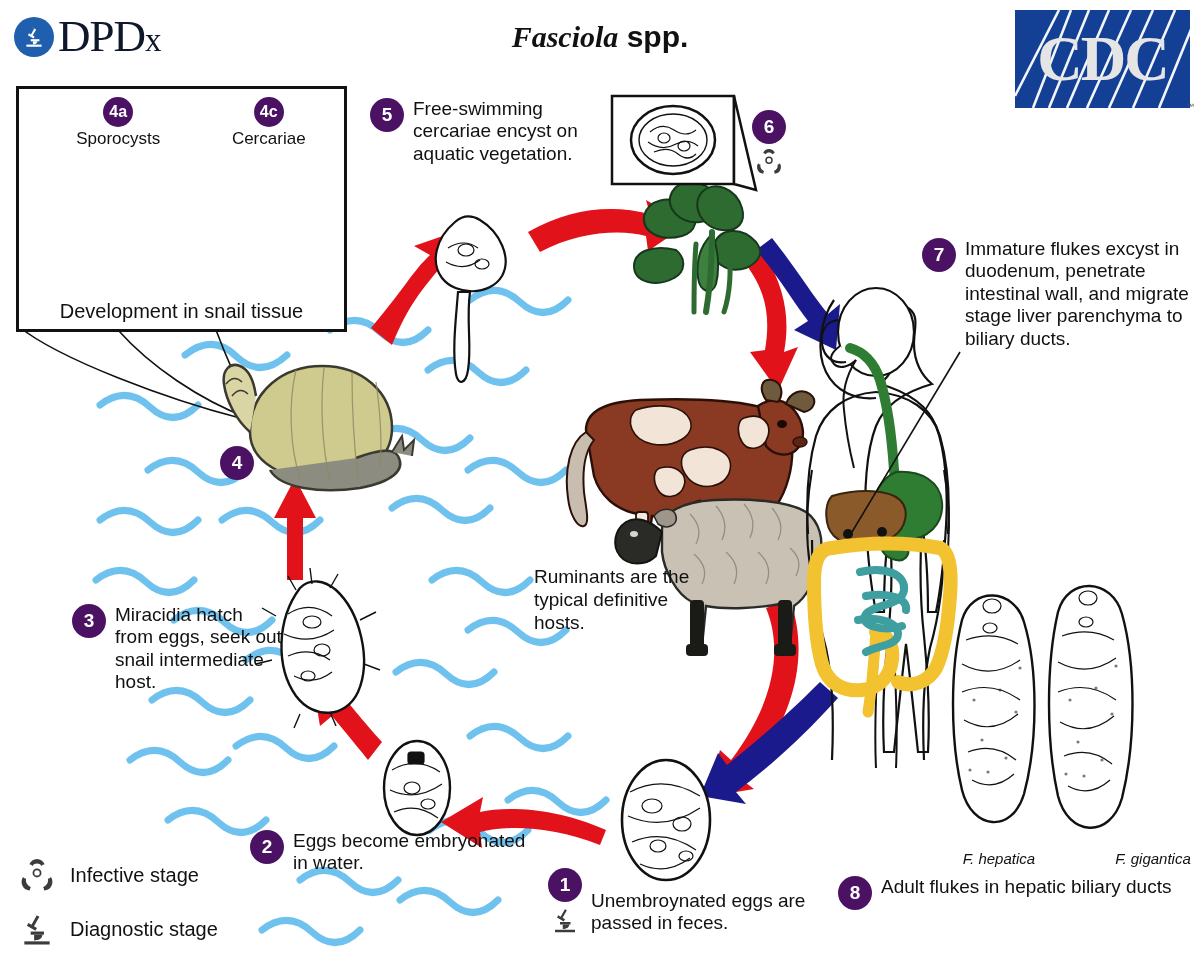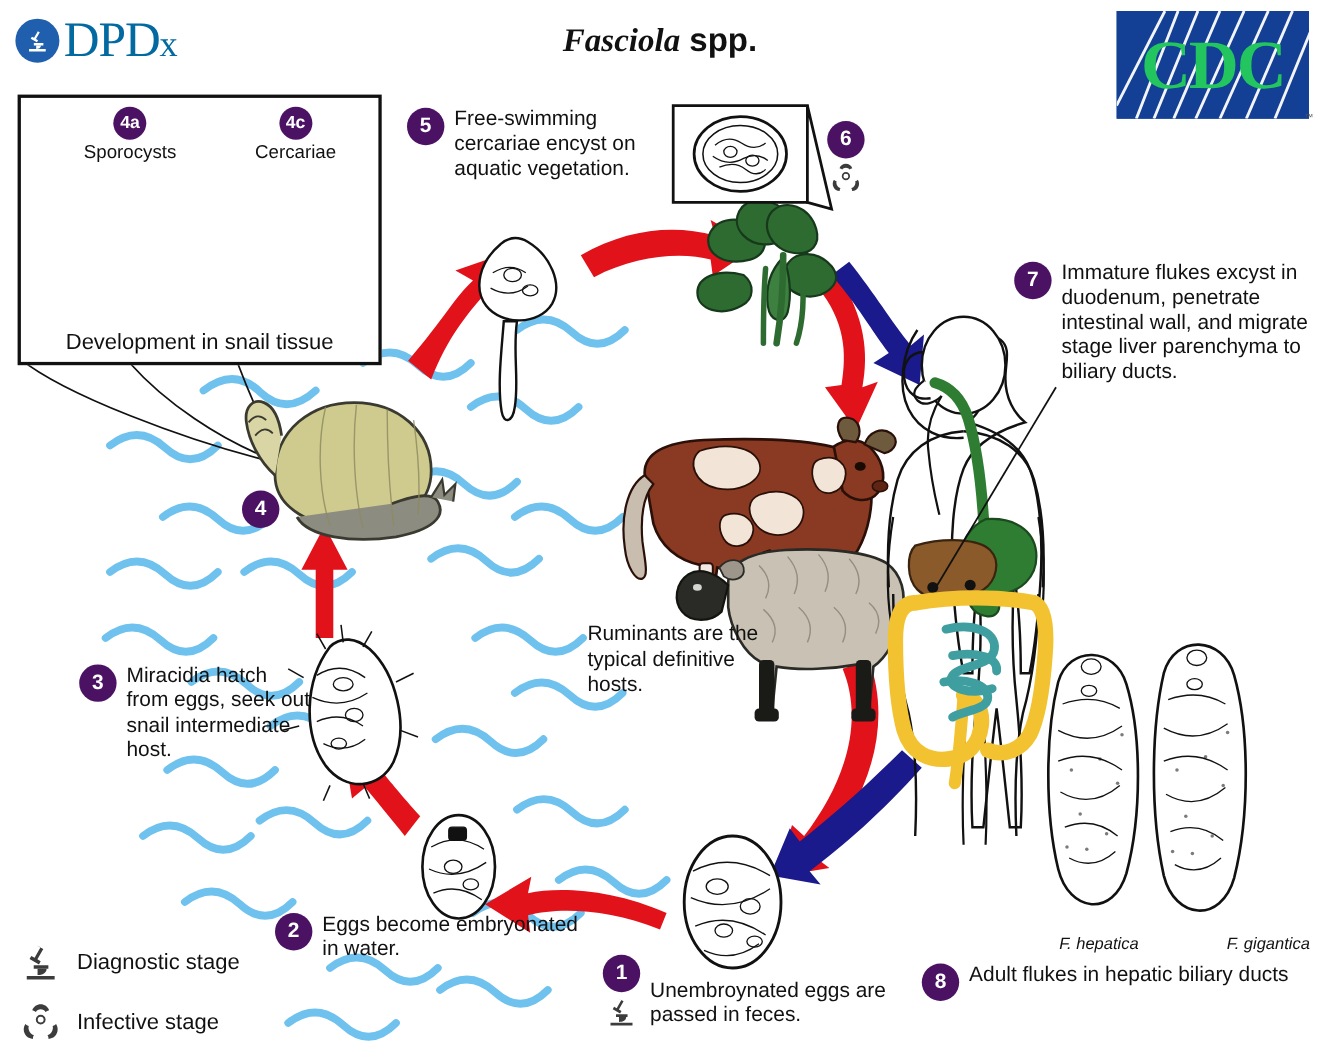--- a/index.html
+++ b/index.html
@@ -5,32 +5,32 @@
   html,body{margin:0;padding:0;background:#fff;}
   body{width:1200px;height:966px;position:relative;overflow:hidden;
        font-family:"Liberation Sans","DejaVu Sans",sans-serif;color:#111;}
   .abs{position:absolute;}
 
   
   #dpdx-logo{left:14px;top:14px;display:flex;align-items:center;gap:4px;}
   #dpdx-logo .scope-disc{width:40px;height:40px;border-radius:50%;background:#1F5FAD;
       display:flex;align-items:center;justify-content:center;}
   #dpdx-logo .wordmark{font-family:"Liberation Serif","DejaVu Serif",serif;
-      font-size:45px;color:#0369a1;letter-spacing:-1px;line-height:1;}
+      font-size:45px;color:#0f172a;letter-spacing:-1px;line-height:1;}
   #dpdx-logo .wordmark .x{font-size:33px;}
 
   
   #page-title{left:0;top:20px;width:1200px;text-align:center;font-size:30px;font-weight:bold;}
   #page-title .genus{font-style:italic;font-family:Liberation Serif, serif;}
   #page-title .spp{font-style:normal;}
 
   
   #cdc-logo{right:10px;top:10px;width:175px;height:98px;background:#134094;overflow:hidden;}
   #cdc-logo .cdc-text{position:absolute;inset:0;display:flex;align-items:center;justify-content:center;
-      color:#22c55e;font-family:"Liberation Serif","DejaVu Serif",serif;font-size:63px;font-weight:bold;letter-spacing:-2px;}
+      color:#e5e5e5;font-family:"Liberation Serif","DejaVu Serif",serif;font-size:63px;font-weight:bold;letter-spacing:-2px;}
   #cdc-tm{right:6px;top:102px;font-size:8px;color:#555;}
 
   
   #dev-box{left:16px;top:86px;width:325px;height:240px;border:3px solid #111;background:#fff;}
   #dev-box .cols{display:flex;justify-content:space-around;padding-top:8px;margin-left:24px;}
   #dev-box .col{width:100px;text-align:center;}
   #dev-box .col .lab{font-size:17px;margin-top:2px;}
   #dev-box .caption{position:absolute;left:0;bottom:6px;width:100%;text-align:center;font-size:20px;}
 
   .badge{width:34px;height:34px;border-radius:50%;background:#4B1264;color:#fff;
@@ -520,30 +520,30 @@
   <span class="txt">Adult flukes in hepatic biliary ducts</span>
 </div>
 
 <div class="abs plain" style="left:534px;top:566px;width:170px;">Ruminants are the typical definitive hosts.</div>
 
 <div class="abs sci" style="left:944px;top:850px;width:110px;text-align:center;">F. hepatica</div>
 <div class="abs sci" style="left:1094px;top:850px;width:118px;text-align:center;">F. gigantica</div>
 
 <div class="abs" id="legend">
   <div class="row">
+    <svg width="38" height="38" viewBox="0 0 64 64" fill="#3C3C3C">
+      <path d="M32 21a7.5 7.5 0 110 15 7.5 7.5 0 010-15zm0 3a4.5 4.5 0 100 9 4.5 4.5 0 000-9z"></path>
+      <path d="M32 5c5.8 0 10.8 3.5 12.9 9-2.1.4-4 1.4-5.6 2.7C38 14.3 35.2 12.8 32 12.8s-6 1.5-7.3 3.9c-1.6-1.3-3.5-2.3-5.6-2.7C21.2 8.5 26.2 5 32 5z"></path>
+      <path d="M8 51c-2.9-5-2.6-11.1.4-15.8 1.5 1.6 3.3 2.7 5.3 3.2-.8 2.6-.3 5.8 1.3 8.5 1.6 2.7 4 4.6 6.6 5.3-1 1.8-1.6 3.8-1.7 5.9C14.5 57.5 9.9 55.1 8 51z"></path>
+      <path d="M56 51c-1.9 4.1-6.5 6.5-11.9 7.1-.1-2.1-.7-4.1-1.7-5.9 2.6-.7 5-2.6 6.6-5.3 1.6-2.7 2.1-5.9 1.3-8.5 2-.5 3.8-1.6 5.3-3.2 3 4.7 3.3 10.8.4 15.8z"></path>
+    </svg>
+    <span class="lbl">Infective stage</span>
+  </div>
+  <div class="row">
     <svg width="38" height="38" viewBox="0 0 24 24" fill="#3C3C3C">
       <path d="M9.6 2.2l3.9 2-3.4 6 1.9 1.1-1 1.8-5.4-3.1 1-1.8 1.9 1.1 3.4-6-2.3-1.1z"></path>
       <path d="M8 13.6h8.4v2H8z"></path>
         <path d="M4 19.8h16v2H4z"></path>
       <path d="M10.2 15.6h5.2c0 2.4-2.4 3.6-5.2 3.6v-3.6z"></path>
     </svg>
     <span class="lbl">Diagnostic stage</span>
   </div>
-  <div class="row">
-    <svg width="38" height="38" viewBox="0 0 64 64" fill="#3C3C3C">
-      <path d="M32 21a7.5 7.5 0 110 15 7.5 7.5 0 010-15zm0 3a4.5 4.5 0 100 9 4.5 4.5 0 000-9z"></path>
-      <path d="M32 5c5.8 0 10.8 3.5 12.9 9-2.1.4-4 1.4-5.6 2.7C38 14.3 35.2 12.8 32 12.8s-6 1.5-7.3 3.9c-1.6-1.3-3.5-2.3-5.6-2.7C21.2 8.5 26.2 5 32 5z"></path>
-      <path d="M8 51c-2.9-5-2.6-11.1.4-15.8 1.5 1.6 3.3 2.7 5.3 3.2-.8 2.6-.3 5.8 1.3 8.5 1.6 2.7 4 4.6 6.6 5.3-1 1.8-1.6 3.8-1.7 5.9C14.5 57.5 9.9 55.1 8 51z"></path>
-      <path d="M56 51c-1.9 4.1-6.5 6.5-11.9 7.1-.1-2.1-.7-4.1-1.7-5.9 2.6-.7 5-2.6 6.6-5.3 1.6-2.7 2.1-5.9 1.3-8.5 2-.5 3.8-1.6 5.3-3.2 3 4.7 3.3 10.8.4 15.8z"></path>
-    </svg>
-    <span class="lbl">Infective stage</span>
-  </div>
 </div>
 
 </body></html>

